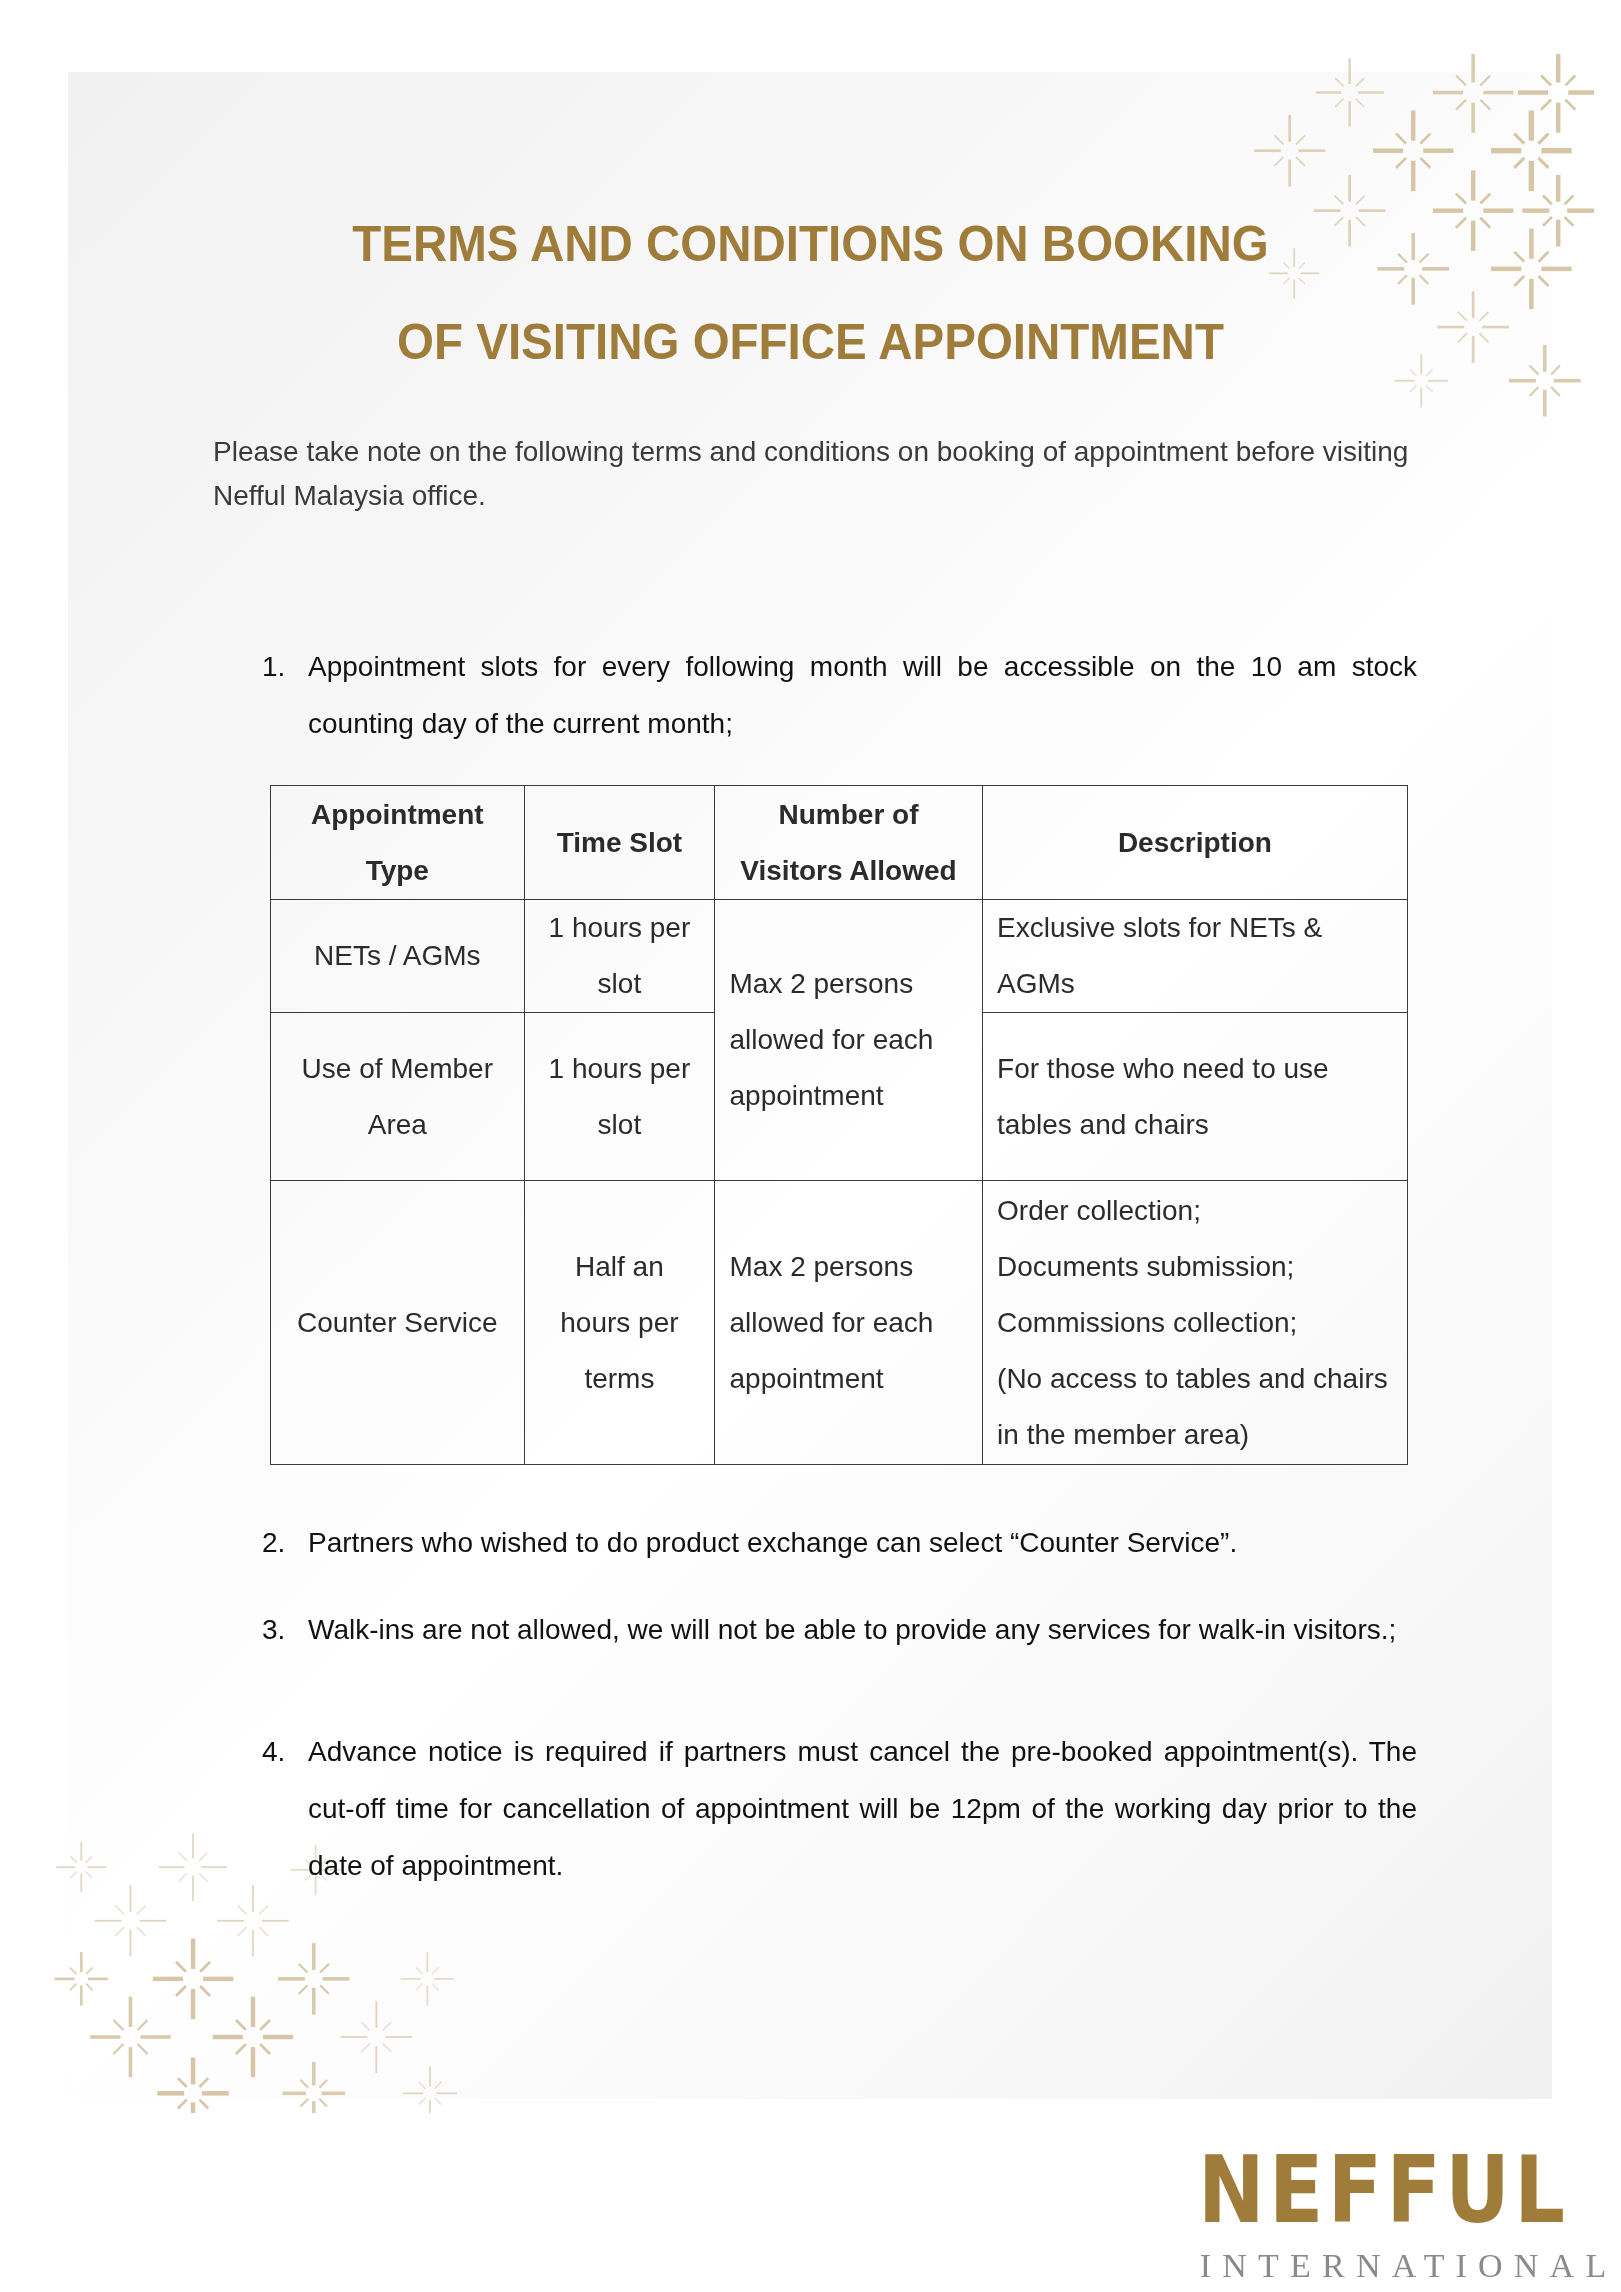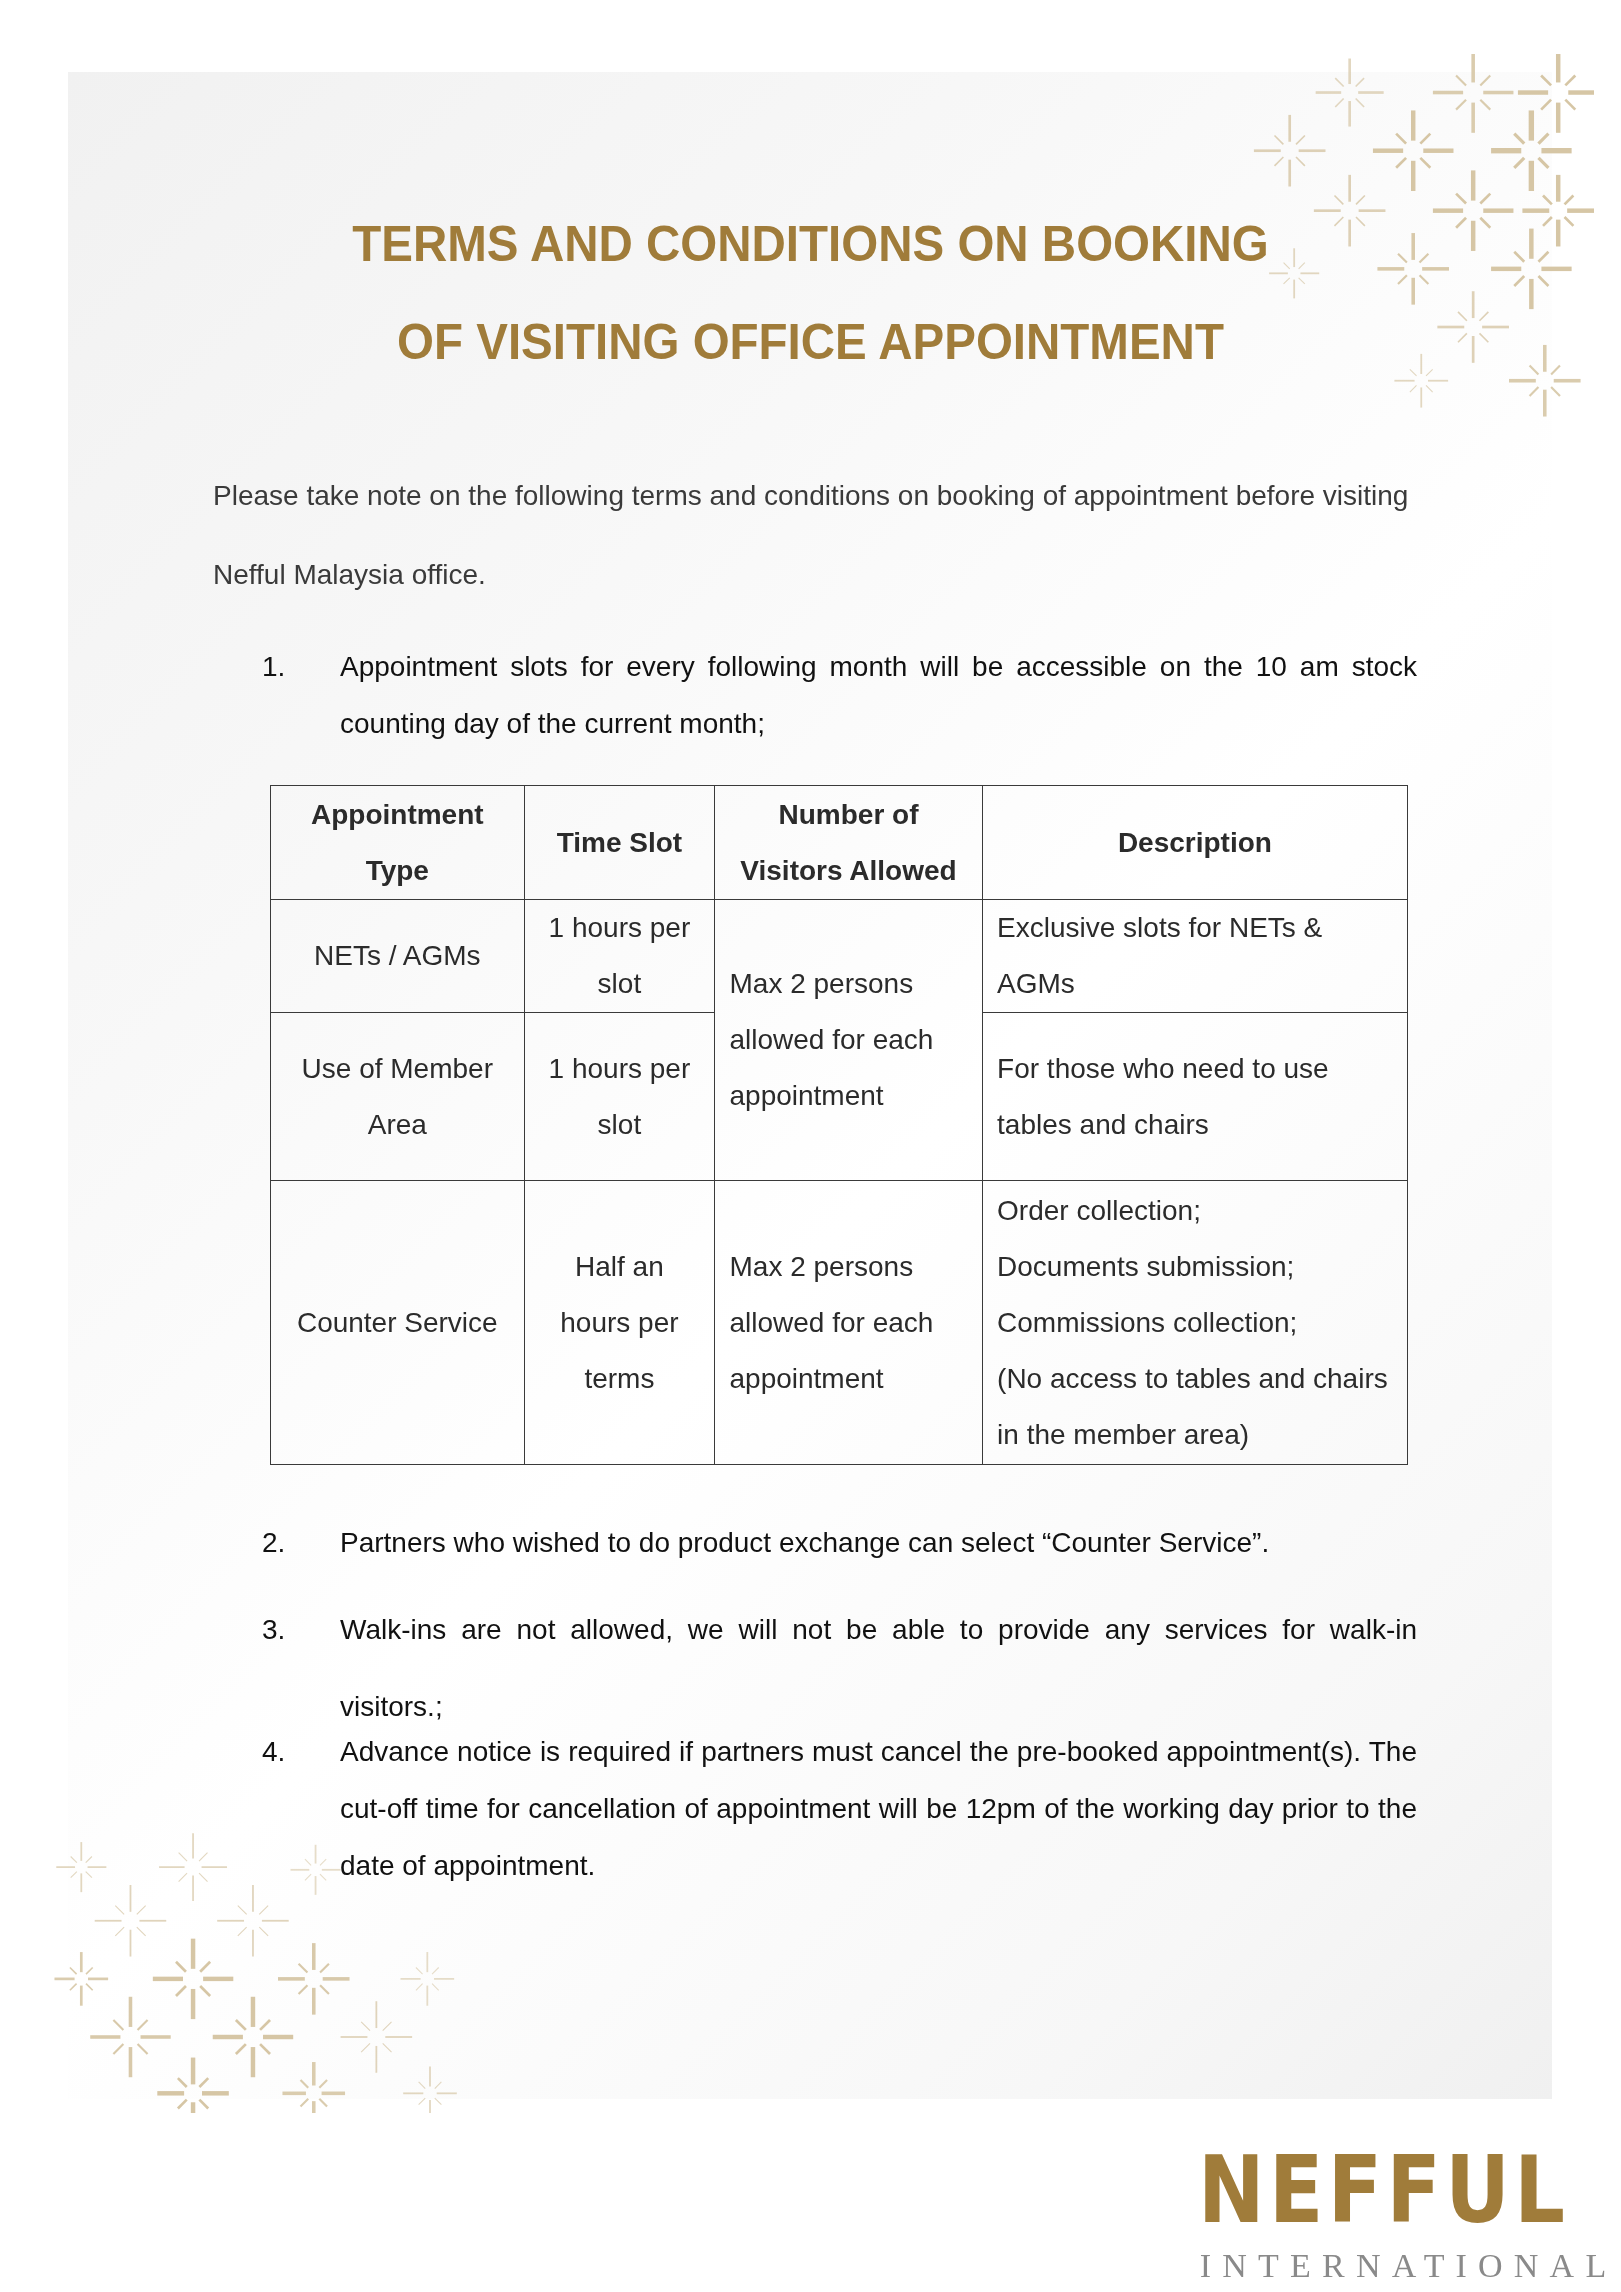--- a/index.html
+++ b/index.html
@@ -15,28 +15,28 @@
   .deco svg { display:block; }
   .title {
     position:absolute; left:0; width:1621px; text-align:center;
     color:#a07c3a; font-weight:bold; font-size:50px; letter-spacing:0px;
     transform:scaleX(0.95);
   }
   .t1 { top:215px; }
   .t2 { top:313px; }
   .intro {
     position:absolute; left:213px; width:1200px; font-size:28px; color:#3a3a3a;
-    line-height:79px; top:456px;
+    line-height:44px; top:430px;
   }
   .item {
     position:absolute; left:262px; width:1155px; font-size:28px; color:#111;
     text-align:justify;
   }
   .item .num { position:absolute; left:0; top:0; }
-  .item .txt { margin-left:78px; display:block; }
+  .item .txt { margin-left:46px; display:block; }
   .i1 { top:638px; line-height:57px; }
   .i2 { top:1514px; line-height:57px; }
   .i3 { top:1591px; line-height:77px; }
   .i4 { top:1723px; line-height:57px; }
   .i3 .txt { text-align-last:left; }
 
   table.tbl {
     position:absolute; left:270px; top:785px; width:1138px; border-collapse:collapse;
     font-size:28px; color:#2b2b2b;
   }

